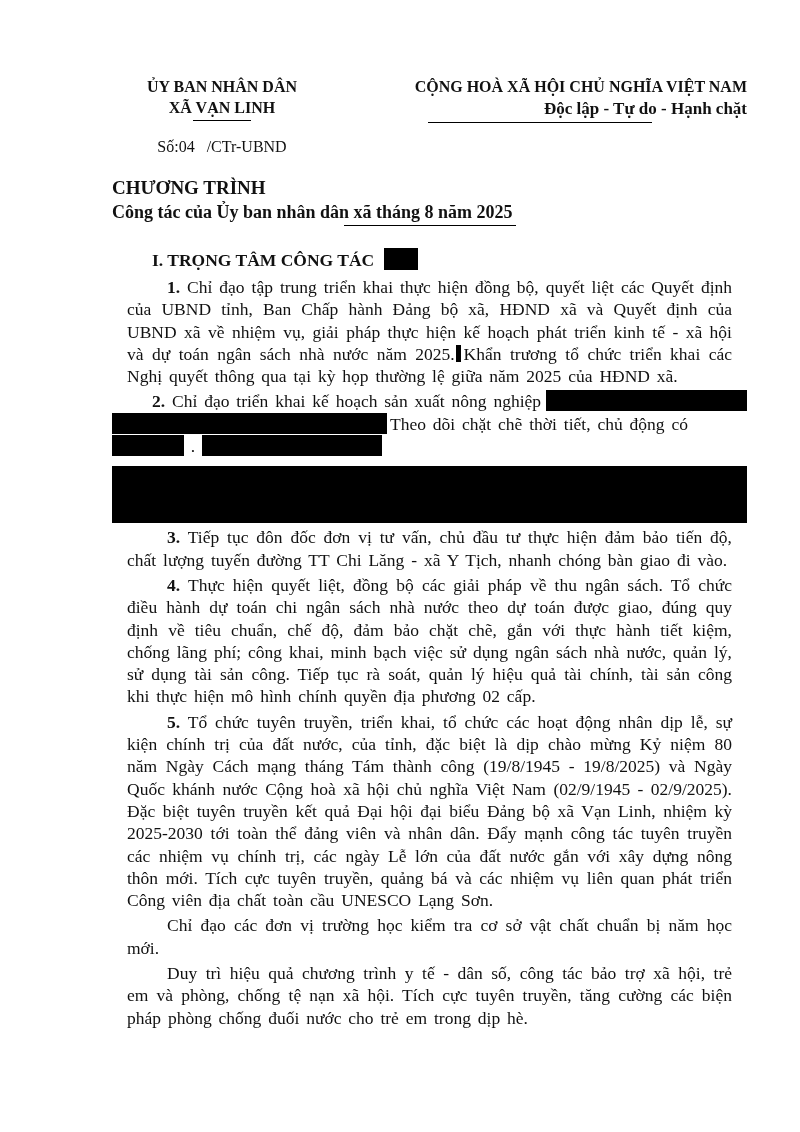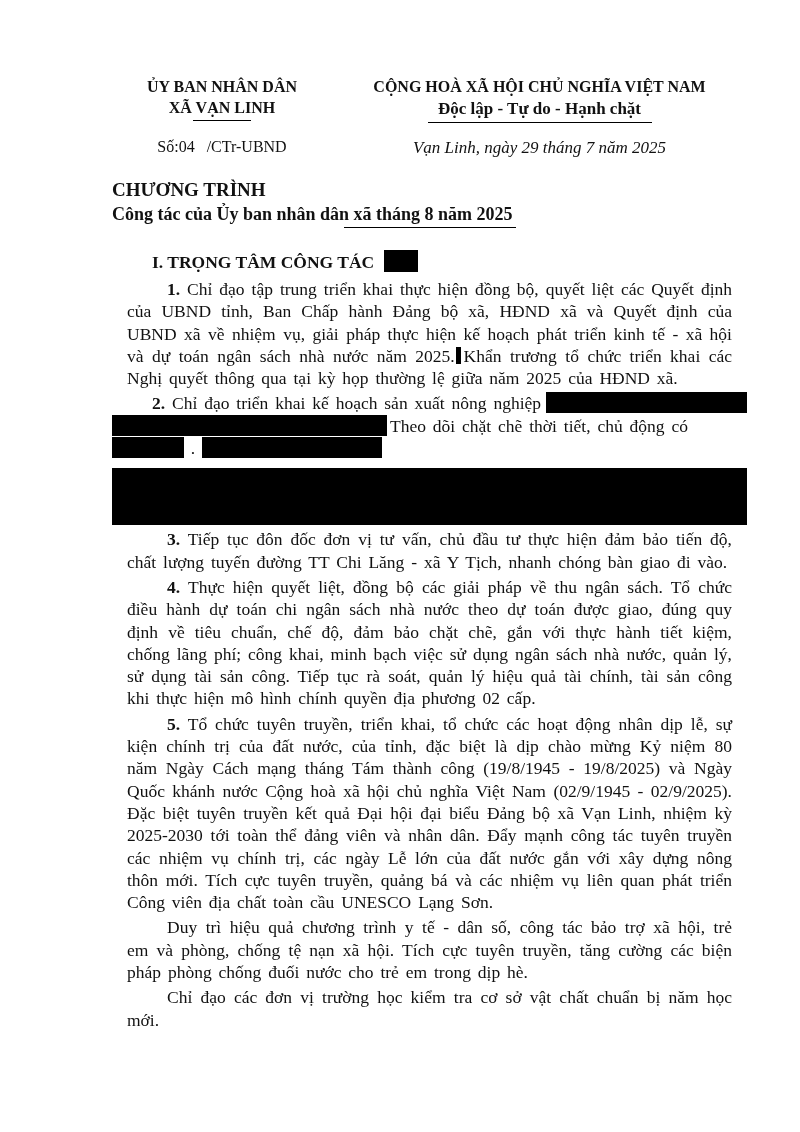--- a/index.html
+++ b/index.html
@@ -14,21 +14,21 @@
   .page {
     position: relative;
     width: 800px; height: 1112px;
     padding: 76px 53px 0 112px;
     overflow: hidden;
     border-radius: 30px;
   }
   
   .header { display: flex; }
   .hcol-left { width: 220px; text-align: center; flex: none; }
-  .hcol-right { flex: 1; text-align: center; }
+  .hcol-right { flex: 1; text-align: right; }
   .h-line { font-weight: bold; font-size: 16px; line-height: 21px; }
   .h-line-big { font-weight: bold; font-size: 17px; line-height: 23px; }
   .rule { border-top: 1.6px solid #000; height: 0; }
   .rule-left { width: 58px; margin: 2px auto 0; }
   .rule-right { width: 224px; margin: 2px auto 0; }
   
   .meta-row { display: flex; margin-top: 15px; }
   .doc-number { width: 220px; flex: none; text-align: center; font-size: 16px; white-space: pre; }
   .date-line { flex: 1; text-align: center; font-style: italic; font-size: 17px; }
   
@@ -66,21 +66,20 @@
     </div>
     <div class="hcol-right">
       <div class="h-line">CỘNG HOÀ XÃ HỘI CHỦ NGHĨA VIỆT NAM</div>
       <div class="h-line-big">Độc lập - Tự do - Hạnh chặt</div>
       <div class="rule rule-right"></div>
     </div>
   </div>
 
   <div class="meta-row">
     <div class="doc-number">Số:04   /CTr-UBND</div>
-    <div class="date-line">Vạn Linh, ngày 29 tháng 7 năm 2025</div>
   </div>
 
   <div class="title-block">
     <div class="title-1">CHƯƠNG TRÌNH</div>
     <div class="title-2">Công tác của Ủy ban nhân dân xã tháng 8 năm 2025</div>
     <div class="rule-title"></div>
   </div>
 
   <div class="section-heading"><span>I. TRỌNG TÂM CÔNG TÁC</span><span class="sh-redact"></span></div>
 
@@ -105,18 +104,18 @@
       </div>
       <div class="redact-block"></div>
     </div>
 
     <p class="para"><b class="pnum">3.</b> <span>Tiếp tục đôn đốc đơn vị tư vấn, chủ đầu tư thực hiện đảm bảo tiến độ, chất lượng tuyến đường TT Chi Lăng - xã Y Tịch, nhanh chóng bàn giao đi vào.</span></p>
 
     <p class="para"><b class="pnum">4.</b> <span>Thực hiện quyết liệt, đồng bộ các giải pháp về thu ngân sách. Tổ chức điều hành dự toán chi ngân sách nhà nước theo dự toán được giao, đúng quy định về tiêu chuẩn, chế độ, đảm bảo chặt chẽ, gắn với thực hành tiết kiệm, chống lãng phí; công khai, minh bạch việc sử dụng ngân sách nhà nước, quản lý, sử dụng tài sản công. Tiếp tục rà soát, quản lý hiệu quả tài chính, tài sản công khi thực hiện mô hình chính quyền địa phương 02 cấp.</span></p>
 
     <p class="para"><b class="pnum">5.</b> <span>Tổ chức tuyên truyền, triển khai, tổ chức các hoạt động nhân dịp lễ, sự kiện chính trị của đất nước, của tỉnh, đặc biệt là dịp chào mừng Kỷ niệm 80 năm Ngày Cách mạng tháng Tám thành công (19/8/1945 - 19/8/2025) và Ngày Quốc khánh nước Cộng hoà xã hội chủ nghĩa Việt Nam (02/9/1945 - 02/9/2025). Đặc biệt tuyên truyền kết quả Đại hội đại biểu Đảng bộ xã Vạn Linh, nhiệm kỳ 2025-2030 tới toàn thể đảng viên và nhân dân. Đẩy mạnh công tác tuyên truyền các nhiệm vụ chính trị, các ngày Lễ lớn của đất nước gắn với xây dựng nông thôn mới. Tích cực tuyên truyền, quảng bá và các nhiệm vụ liên quan phát triển Công viên địa chất toàn cầu UNESCO Lạng Sơn.</span></p>
 
+    <p class="para"><span>Chỉ đạo các đơn vị trường học kiểm tra cơ sở vật chất chuẩn bị năm học mới.</span></p>
+
     <p class="para"><span>Duy trì hiệu quả chương trình y tế - dân số, công tác bảo trợ xã hội, trẻ em và phòng, chống tệ nạn xã hội. Tích cực tuyên truyền, tăng cường các biện pháp phòng chống đuối nước cho trẻ em trong dịp hè.</span></p>
-
-    <p class="para"><span>Chỉ đạo các đơn vị trường học kiểm tra cơ sở vật chất chuẩn bị năm học mới.</span></p>
 
   </div>
 </div>
 
 </body></html>

